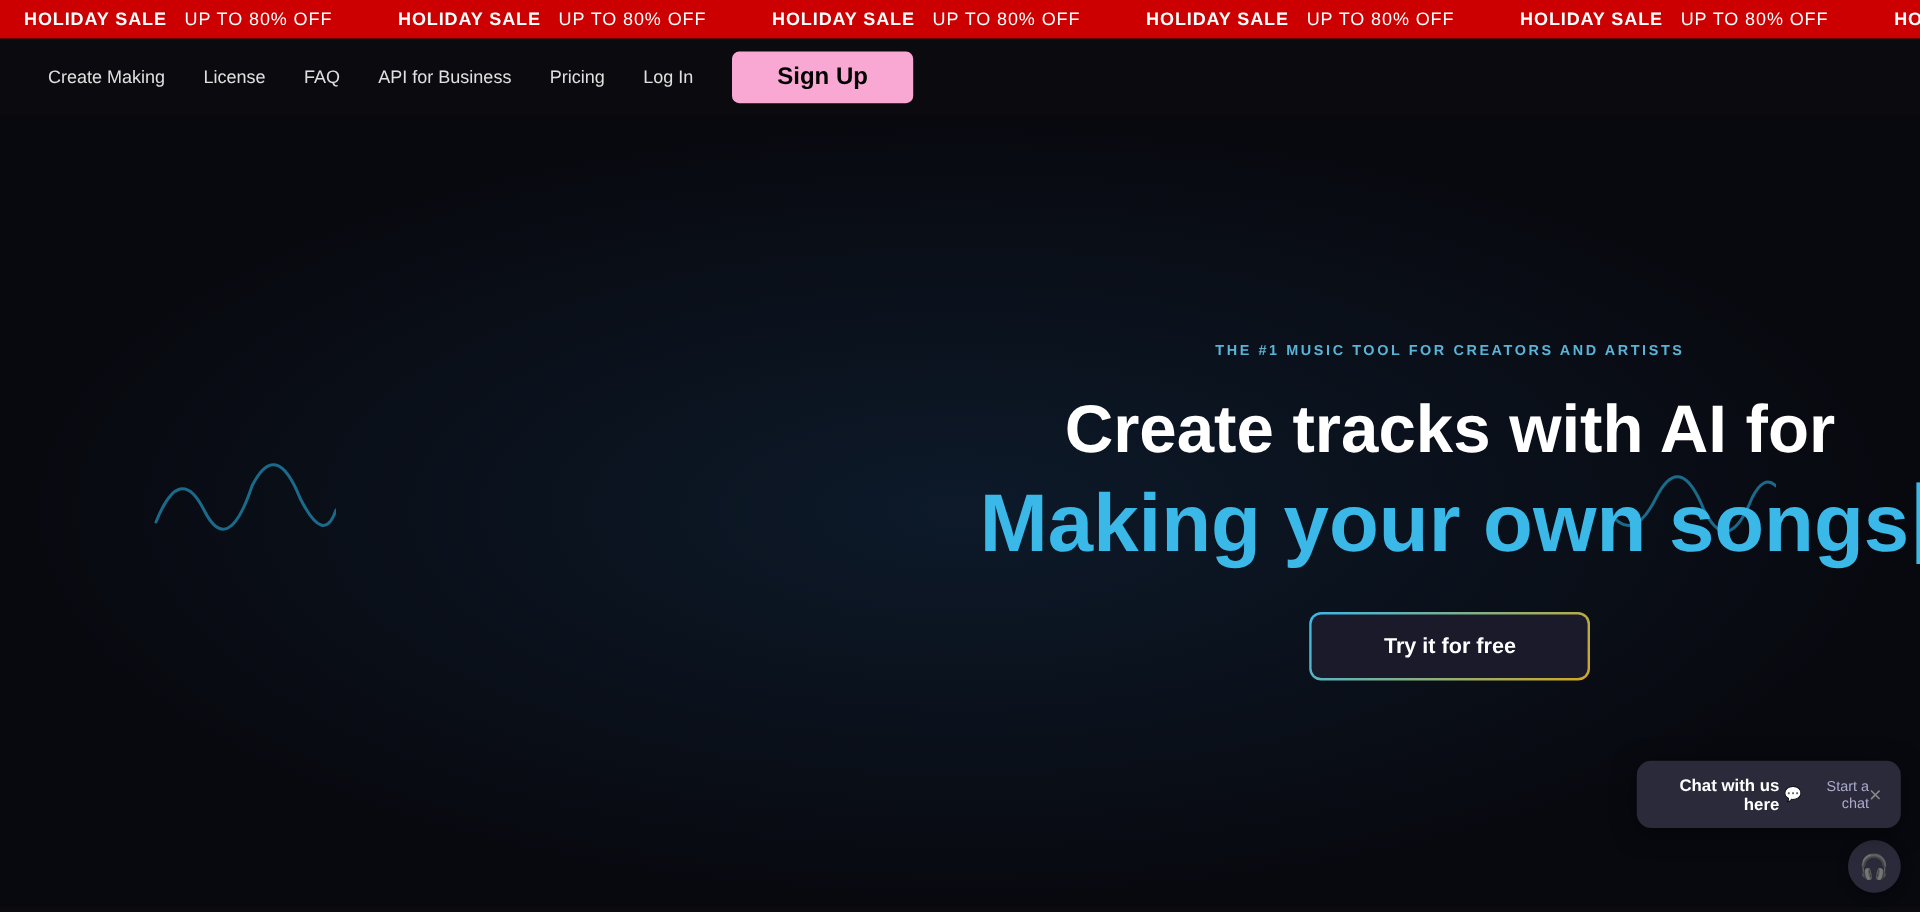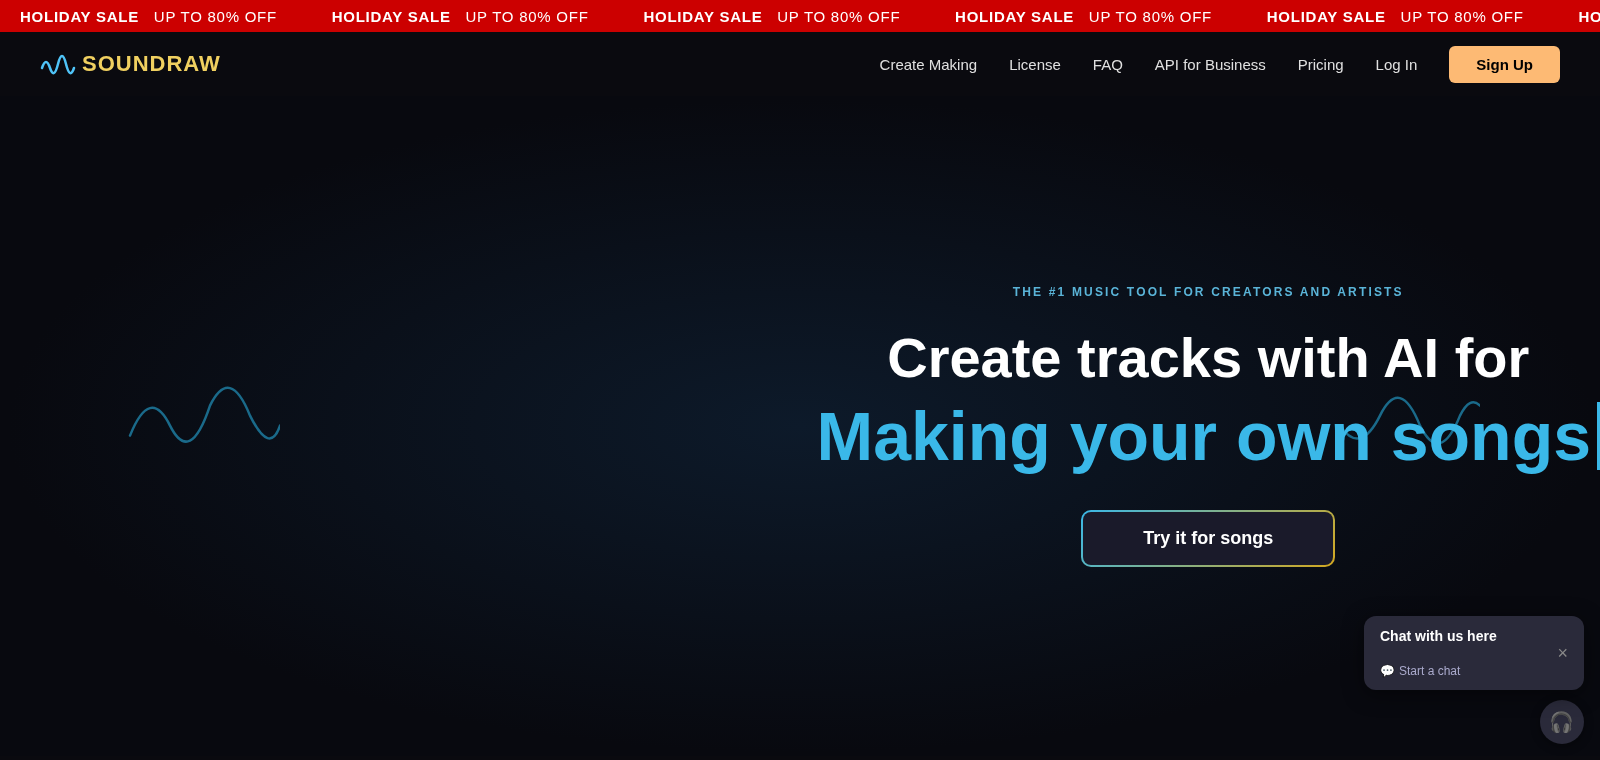--- a/index.html
+++ b/index.html
@@ -80,27 +80,27 @@
 
     .nav-link {
       color: #e0e0e0;
       font-size: 15px;
       font-weight: 400;
       cursor: pointer;
       text-decoration: none;
     }
 
     .btn-signup {
-      background: #fdba74;
+      background: #f9a8d4;
       color: #000;
-      font-size: 15px;
+      font-size: 20px;
       font-weight: 700;
       border: none;
       border-radius: 6px;
-      padding: 10px 27px;
+      padding: 10px 38px;
       cursor: pointer;
     }
 
     
     .hero {
       width: 100%;
       height: calc(760px - 36px - 64px);
       display: flex;
       flex-direction: column;
       align-items: flex-end;
@@ -217,22 +217,22 @@
       padding: 12px 16px;
       display: flex;
       align-items: center;
       justify-content: space-between;
       z-index: 100;
       box-shadow: 0 4px 20px rgba(0,0,0,0.5);
     }
 
     .chat-content {
       display: flex;
-      flex-direction: column;
-      gap: 20px;
+      flex-direction: row;
+      gap: 4px;
       text-align: right;
     }
 
     .chat-title {
       color: #ffffff;
       font-size: 14px;
       font-weight: 600;
     }
 
     .chat-subtitle {
@@ -315,26 +315,20 @@
       <span class="bold">HOLIDAY SALE</span>
       &nbsp;&nbsp;&nbsp;
       
       &nbsp;&nbsp;&nbsp;
     </span>
 
   </div>
 </div>
 
 <nav class="navbar">
-  <div class="logo">
-    <svg width="36" height="28" viewBox="0 0 36 28" fill="none">
-      <path d="M2 18 Q6 6 10 18 Q14 30 18 14 Q22 -2 26 14 Q30 30 34 18" stroke="#4fc3f7" stroke-width="2.5" fill="none" stroke-linecap="round"></path>
-    </svg>
-    <span class="logo-text">SOUNDRAW</span>
-  </div>
 
   <div class="nav-links">
     <a class="nav-link">Create Making</a>
     <a class="nav-link">License</a>
     <a class="nav-link">FAQ</a>
     <a class="nav-link">API for Business</a>
     <a class="nav-link">Pricing</a>
     <a class="nav-link">Log In</a>
     <button class="btn-signup">Sign Up</button>
   </div>
@@ -359,21 +353,21 @@
 
     <h1 class="hero-title-white">Create tracks with AI for</h1>
 
     <h1 class="hero-title-blue">
       <span>Making your own songs</span>
       <span class="cursor-blink"></span>
     </h1>
 
     <div class="btn-try-wrapper">
       <div class="btn-try-inner">
-        <span style="color:#fff; font-size:18px; font-weight:600;">Try it for songs</span>
+        <span style="color:#fff; font-size:18px; font-weight:600;">Try it for free</span>
       </div>
     </div>
   </div>
 </section>
 
 <div class="chat-widget" style="bottom: 70px; right: 16px; width: 220px;">
   <div class="chat-content">
     <span class="chat-title">Chat with us here</span>
     <span class="chat-subtitle">
       <span class="chat-bubble-icon">💬</span>

